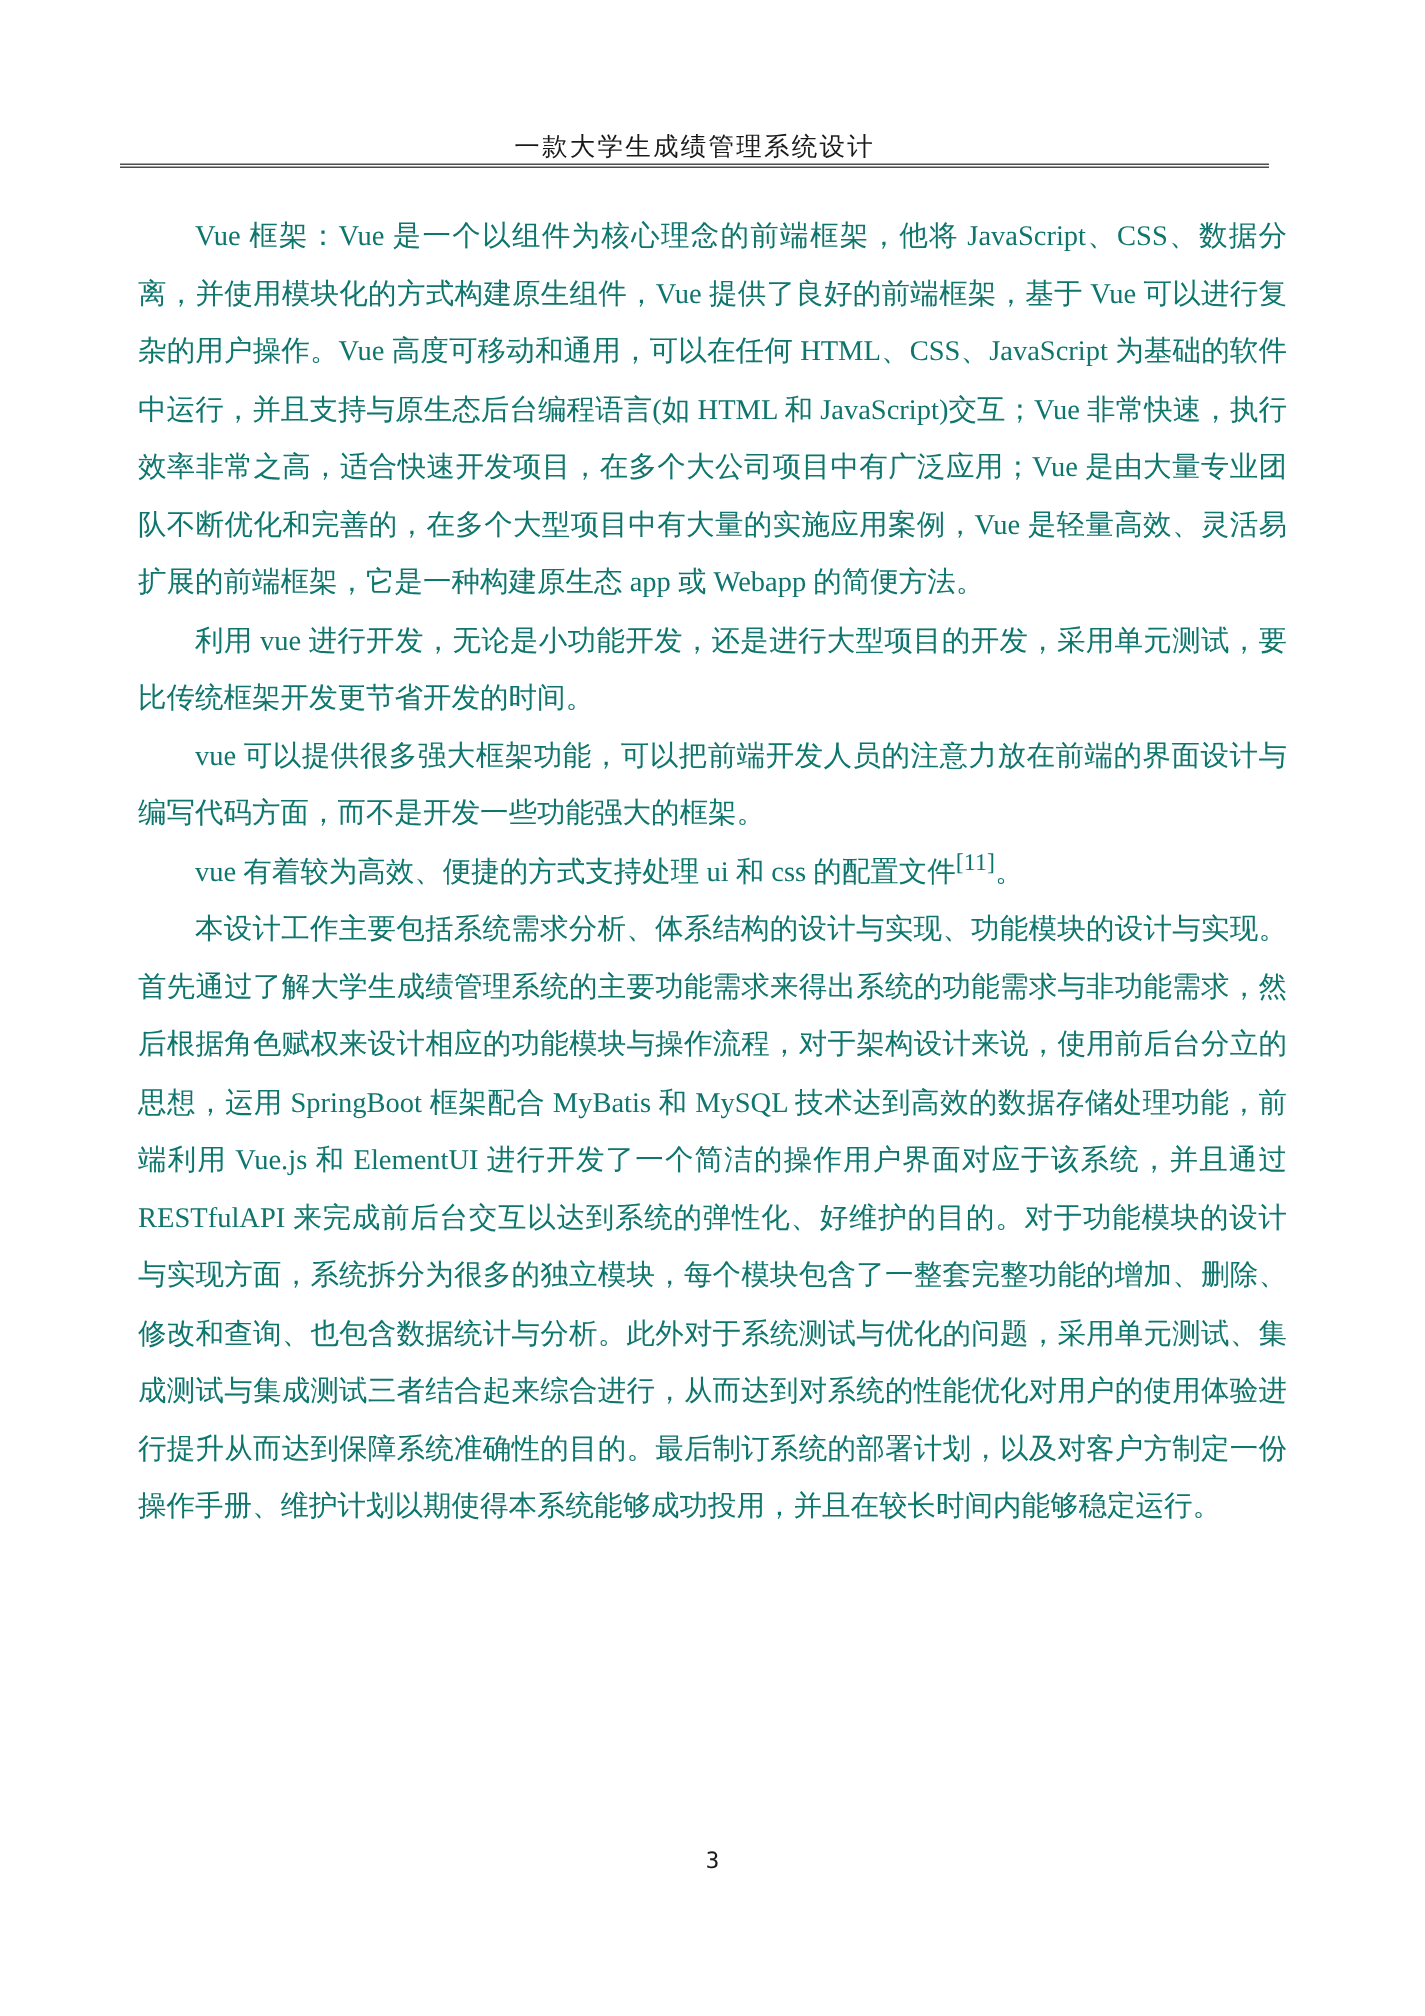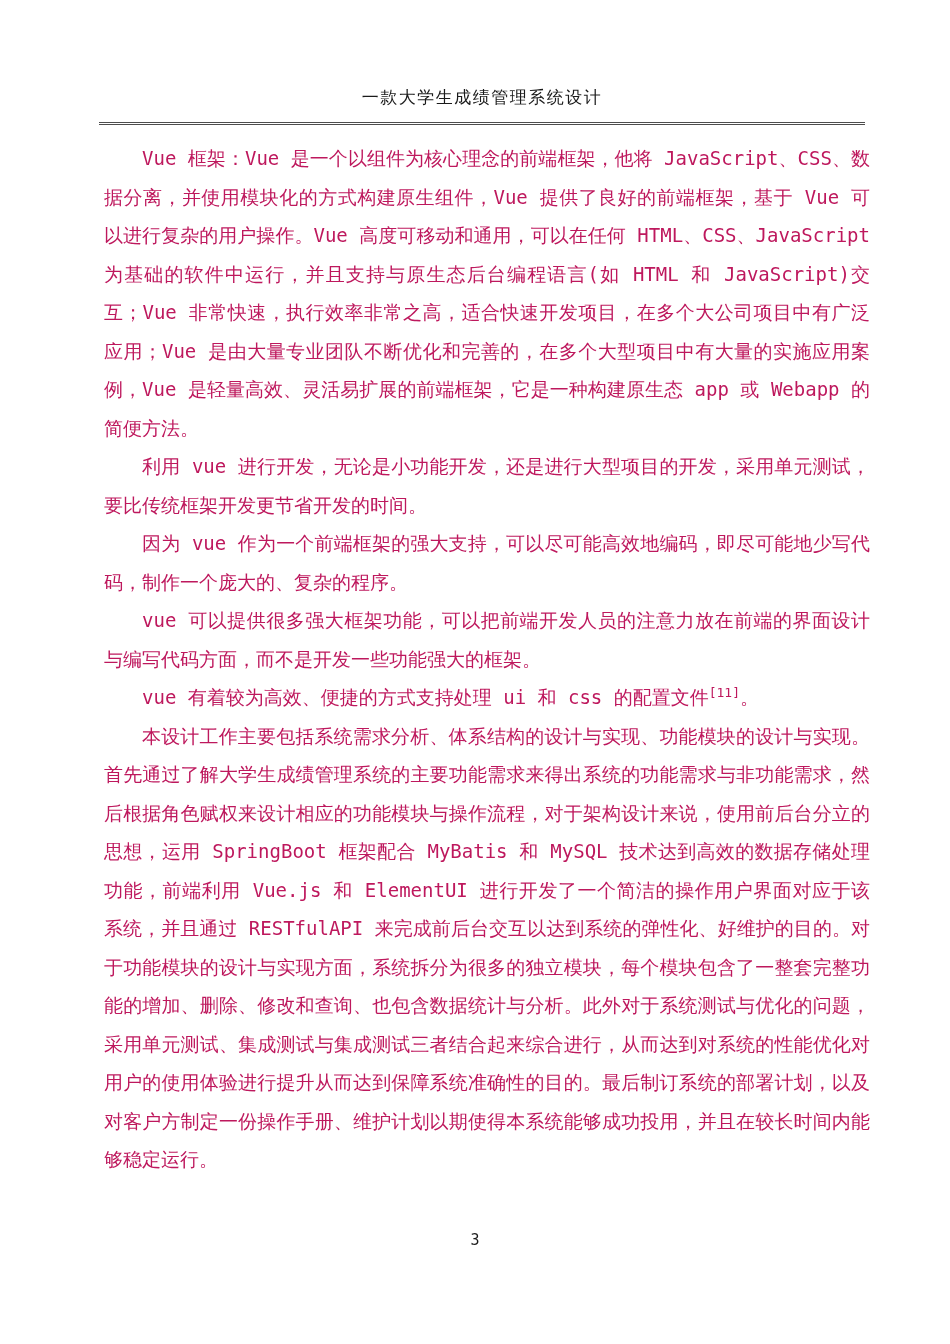--- a/index.html
+++ b/index.html
@@ -12,49 +12,50 @@
     width: 950px;
     height: 1344px;
     background: #ffffff;
     color: #111111;
     font-family: "DejaVu Sans Mono", "DejaVu Serif", "Liberation Serif", serif;
     overflow: hidden;
   }
   .header {
     position: absolute;
     top: 86px;
-    left: 99px;
+    left: 80px;
     width: 766px;
     text-align: center;
     border-bottom: 3px double #4d4d4d;
-    padding-bottom: 13px;
+    padding-bottom: 0;
   }
   .header-title {
     font-size: 17px;
     letter-spacing: 1.5px;
     color: #1a1a1a;
     white-space: nowrap;
   }
   .body-text {
     position: absolute;
     top: 139px;
-    left: 104px;
+    left: 92px;
     width: 766px;
     font-size: 19px;
     line-height: 38.5px;
     text-align: justify;
     text-justify: inter-ideograph;
-    color: #be185d;
+    color: #0f766e;
+    font-family: Liberation Serif, serif;
   }
   .para {
     margin: 0;
     text-indent: 2em;
   }
   .para sup {
-    font-size: 13px;
+    font-size: 16px;
     line-height: 0;
     vertical-align: super;
   }
   .footer {
     position: absolute;
     top: 1230px;
     left: 0;
     width: 950px;
     text-align: center;
   }
@@ -68,21 +69,20 @@
 
 <div class="page">
 
   <div class="header">
     <div class="header-title">一款大学生成绩管理系统设计</div>
   </div>
 
   <div class="body-text" id="paragraph-container">
       <p class="para">Vue 框架：Vue 是一个以组件为核心理念的前端框架，他将 JavaScript、CSS、数据分离，并使用模块化的方式构建原生组件，Vue 提供了良好的前端框架，基于 Vue 可以进行复杂的用户操作。Vue 高度可移动和通用，可以在任何 HTML、CSS、JavaScript 为基础的软件中运行，并且支持与原生态后台编程语言(如 HTML 和 JavaScript)交互；Vue 非常快速，执行效率非常之高，适合快速开发项目，在多个大公司项目中有广泛应用；Vue 是由大量专业团队不断优化和完善的，在多个大型项目中有大量的实施应用案例，Vue 是轻量高效、灵活易扩展的前端框架，它是一种构建原生态 app 或 Webapp 的简便方法。</p>
       <p class="para">利用 vue 进行开发，无论是小功能开发，还是进行大型项目的开发，采用单元测试，要比传统框架开发更节省开发的时间。</p>
-      <p class="para">因为 vue 作为一个前端框架的强大支持，可以尽可能高效地编码，即尽可能地少写代码，制作一个庞大的、复杂的程序。</p>
       <p class="para">vue 可以提供很多强大框架功能，可以把前端开发人员的注意力放在前端的界面设计与编写代码方面，而不是开发一些功能强大的框架。</p>
       <p class="para">vue 有着较为高效、便捷的方式支持处理 ui 和 css 的配置文件<sup>[11]</sup>。</p>
       <p class="para">本设计工作主要包括系统需求分析、体系结构的设计与实现、功能模块的设计与实现。首先通过了解大学生成绩管理系统的主要功能需求来得出系统的功能需求与非功能需求，然后根据角色赋权来设计相应的功能模块与操作流程，对于架构设计来说，使用前后台分立的思想，运用 SpringBoot 框架配合 MyBatis 和 MySQL 技术达到高效的数据存储处理功能，前端利用 Vue.js 和 ElementUI 进行开发了一个简洁的操作用户界面对应于该系统，并且通过 RESTfulAPI 来完成前后台交互以达到系统的弹性化、好维护的目的。对于功能模块的设计与实现方面，系统拆分为很多的独立模块，每个模块包含了一整套完整功能的增加、删除、修改和查询、也包含数据统计与分析。此外对于系统测试与优化的问题，采用单元测试、集成测试与集成测试三者结合起来综合进行，从而达到对系统的性能优化对用户的使用体验进行提升从而达到保障系统准确性的目的。最后制订系统的部署计划，以及对客户方制定一份操作手册、维护计划以期使得本系统能够成功投用，并且在较长时间内能够稳定运行。</p>
     </div>
 
   <div class="footer">
     <span class="page-number">3</span>
   </div>
 
 </div>

